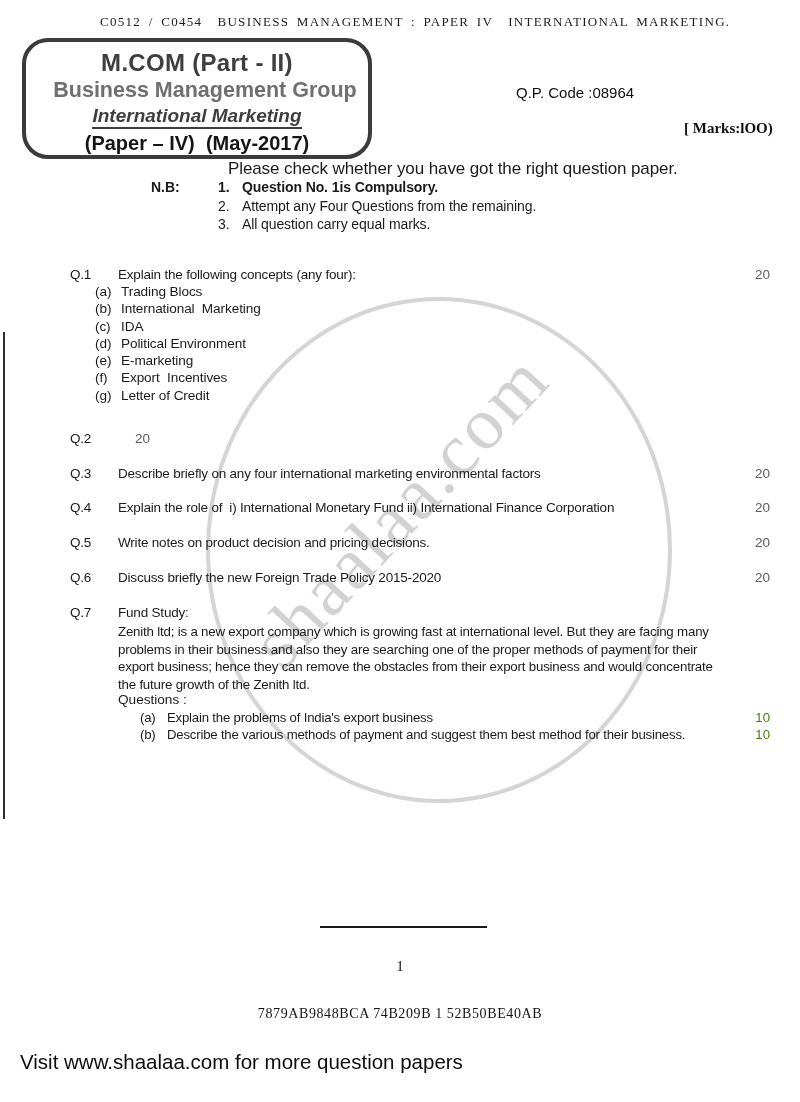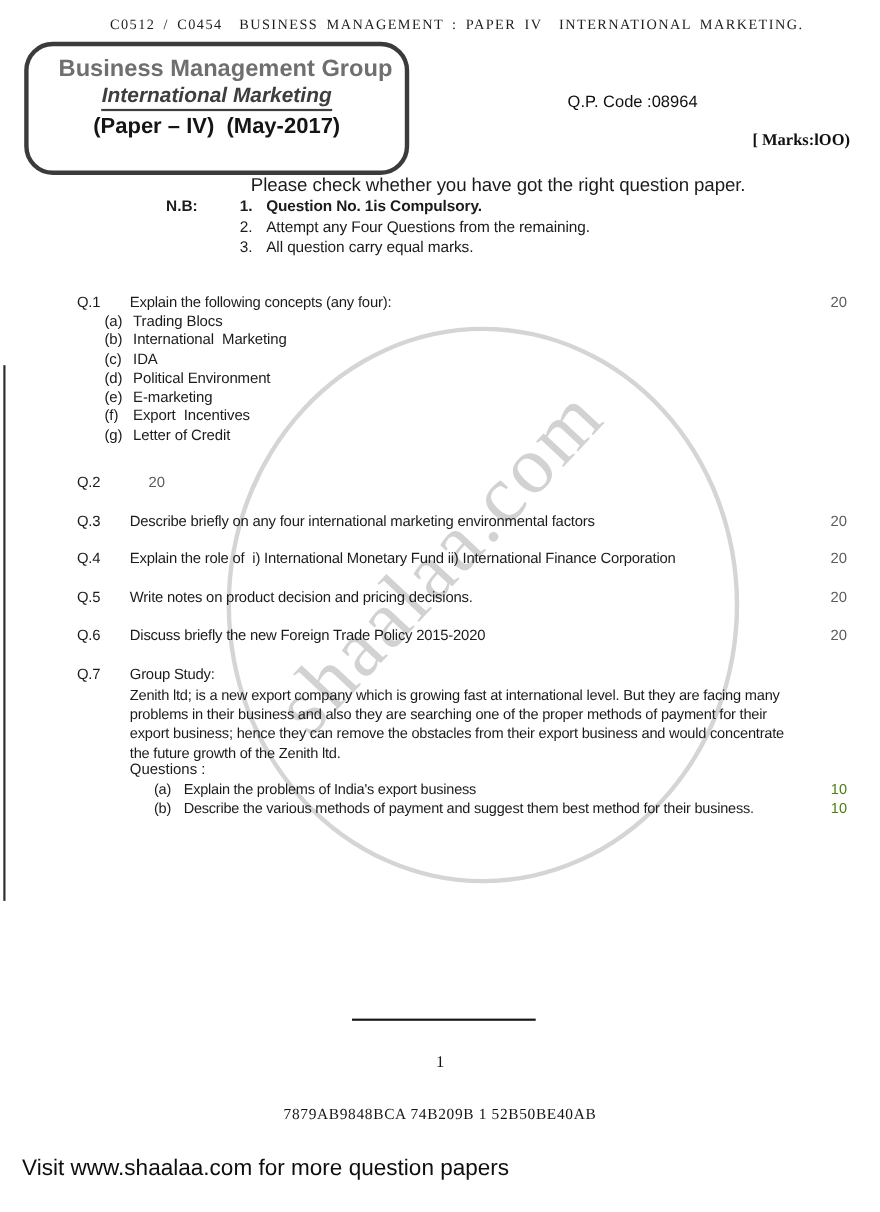--- a/index.html
+++ b/index.html
@@ -81,20 +81,21 @@
 <div class="page">
 
   <div class="wm-circle"></div>
   <div class="wm-text">shaalaa.com</div>
 
   <div class="scan-line-left"></div>
 
   <div class="header-line">C0512 / C0454&nbsp; BUSINESS MANAGEMENT : PAPER IV&nbsp; INTERNATIONAL MARKETING.</div>
 
   <div class="title-box">
+    <div class="tb1">M.COM (Part - II)</div>
     <div class="tb2">Business Management Group</div>
     <div><span class="tb3">International Marketing</span></div>
     <div class="tb4">(Paper – IV)&nbsp; (May-2017)</div>
   </div>
 
   <div class="qp-code">Q.P. Code :08964</div>
   <div class="marks-note">[ Marks:lOO)</div>
 
   <div class="check-note">Please check whether you have got the right question paper.</div>
   <div class="nb-label">N.B:</div>
@@ -168,21 +169,21 @@
     <span class="q-marks">20</span>
   </div>
   <div class="q-row" style="top:570px">
     <span class="q-label">Q.6</span>
     <span class="q-text">Discuss briefly the new Foreign Trade Policy 2015-2020</span>
     <span class="q-marks">20</span>
   </div>
 
   <div class="q-row" style="top:605px">
     <span class="q-label">Q.7</span>
-    <span class="q-text">Group Study:</span>
+    <span class="q-text">Fund Study:</span>
   </div>
   <div class="case-body">
     <div>Zenith ltd; is a new export company which is growing fast at international level. But they are facing many</div>
     <div>problems in their business and also they are searching one of the proper methods of payment for their</div>
     <div>export business; hence they can remove the obstacles from their export business and would concentrate</div>
     <div>the future growth of the Zenith ltd.</div>
   </div>
   <div class="questions-label">Questions :</div>
 
   <div class="subq-row" style="top:710px">

